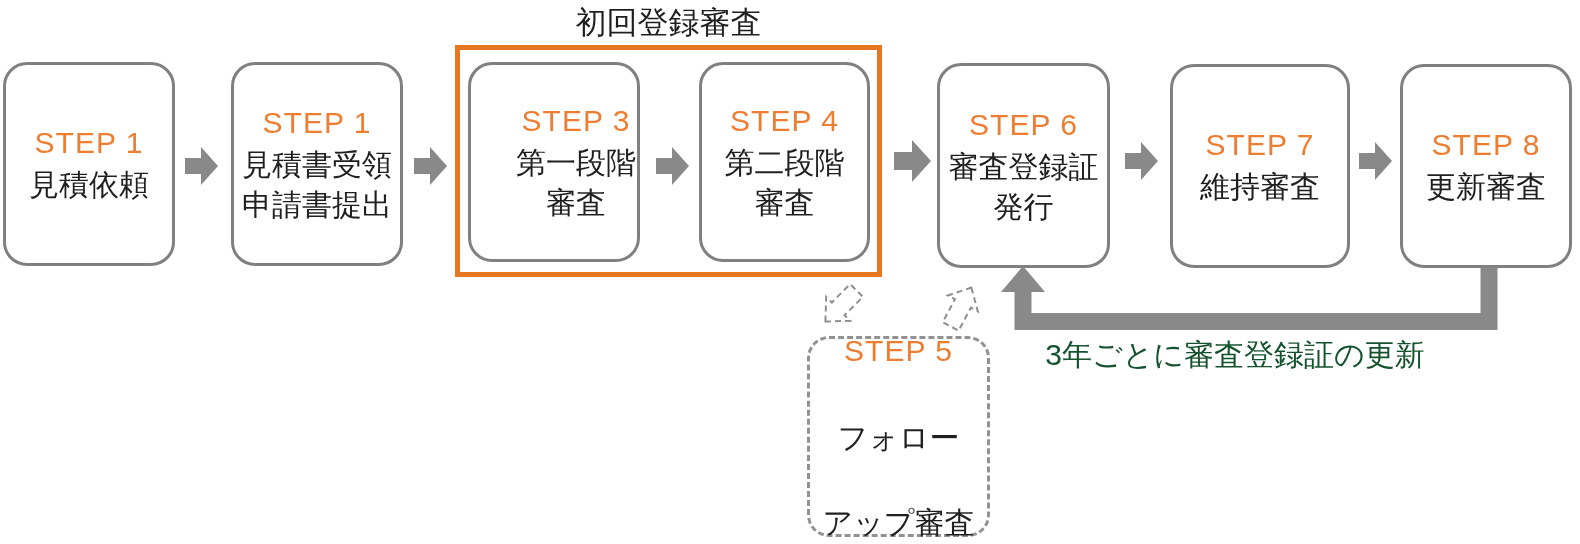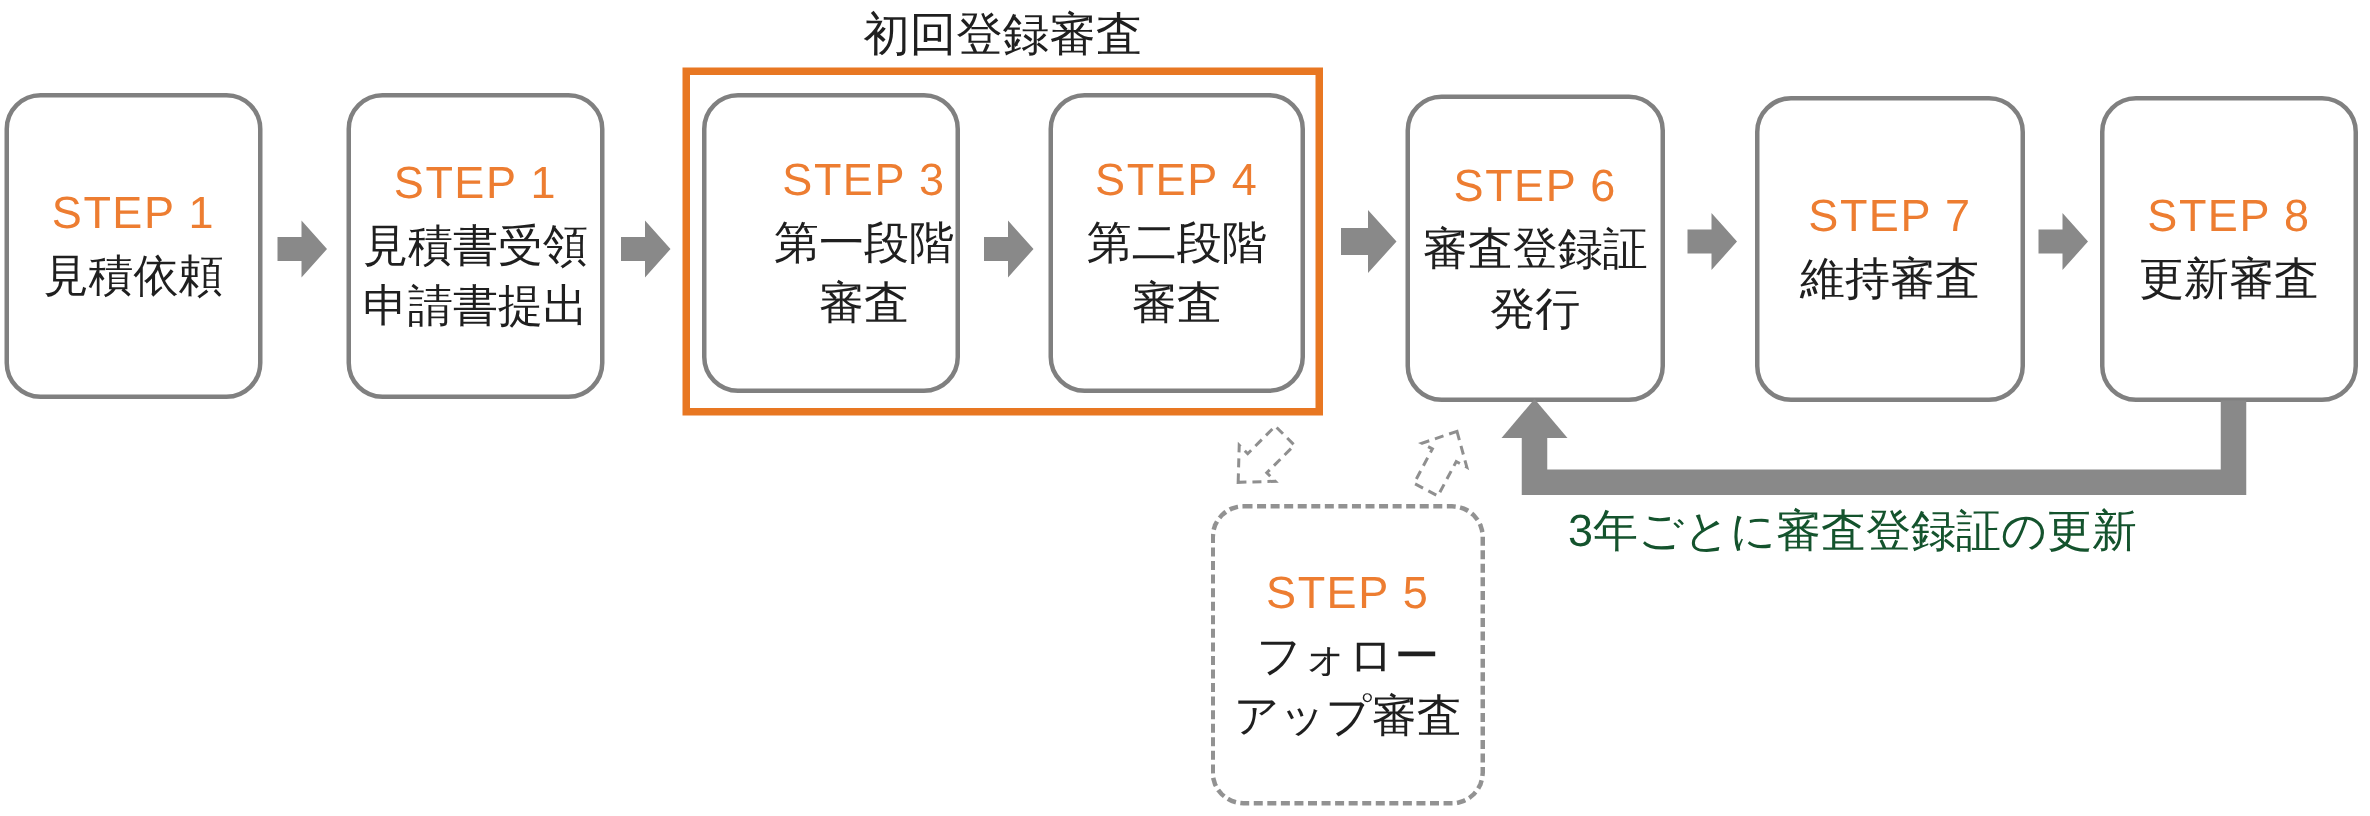--- a/index.html
+++ b/index.html
@@ -57,21 +57,21 @@
     <div class="step-line">第一段階</div>
     <div class="step-line">審査</div>
   </div>
 
   <div class="step-box" style="left:699px;top:62px;width:171px;height:200px;">
     <div class="step-label">STEP 4</div>
     <div class="step-line">第二段階</div>
     <div class="step-line">審査</div>
   </div>
 
-  <div class="step-box dashed" style="left:807px;top:336px;width:183px;height:201px;">
+  <div class="step-box dashed" style="left:807px;top:336px;width:183px;height:201px;gap:45px;">
     <div class="step-label">STEP 5</div>
     <div class="step-line">フォロー</div>
     <div class="step-line">アップ審査</div>
   </div>
 
   <div class="step-box" style="left:937px;top:63px;width:173px;height:205px;">
     <div class="step-label">STEP 6</div>
     <div class="step-line">審査登録証</div>
     <div class="step-line">発行</div>
   </div>

